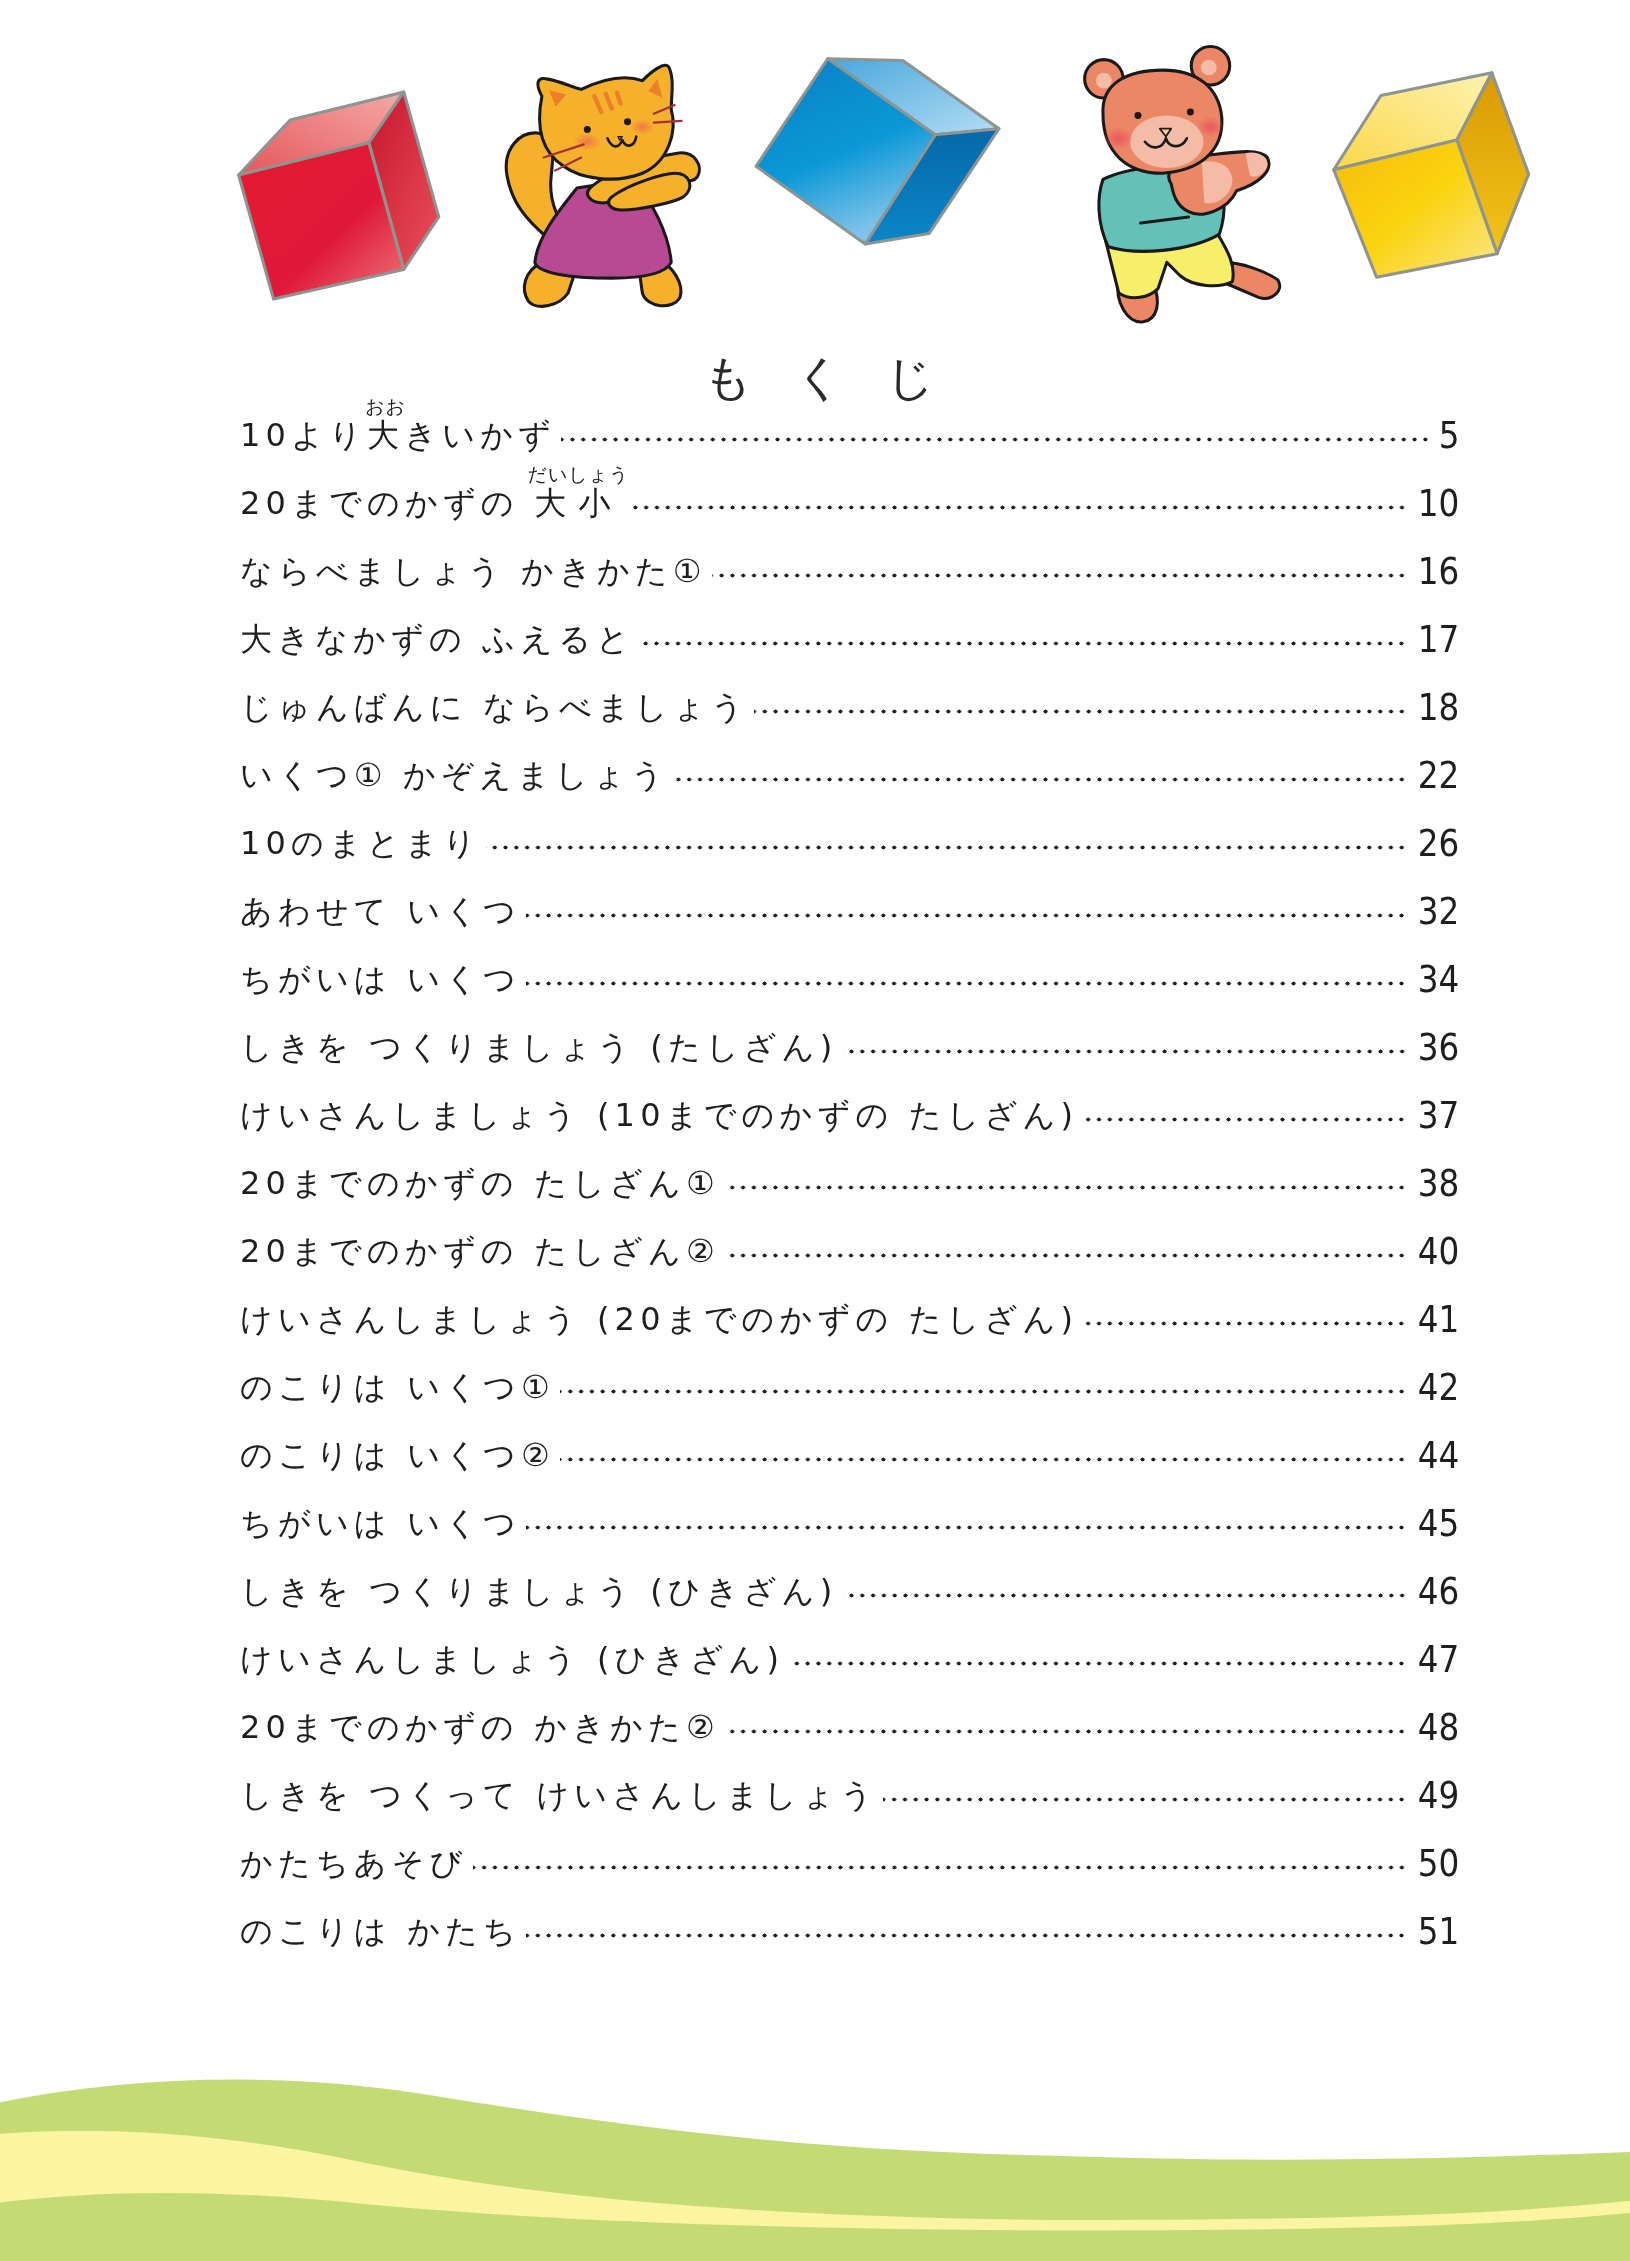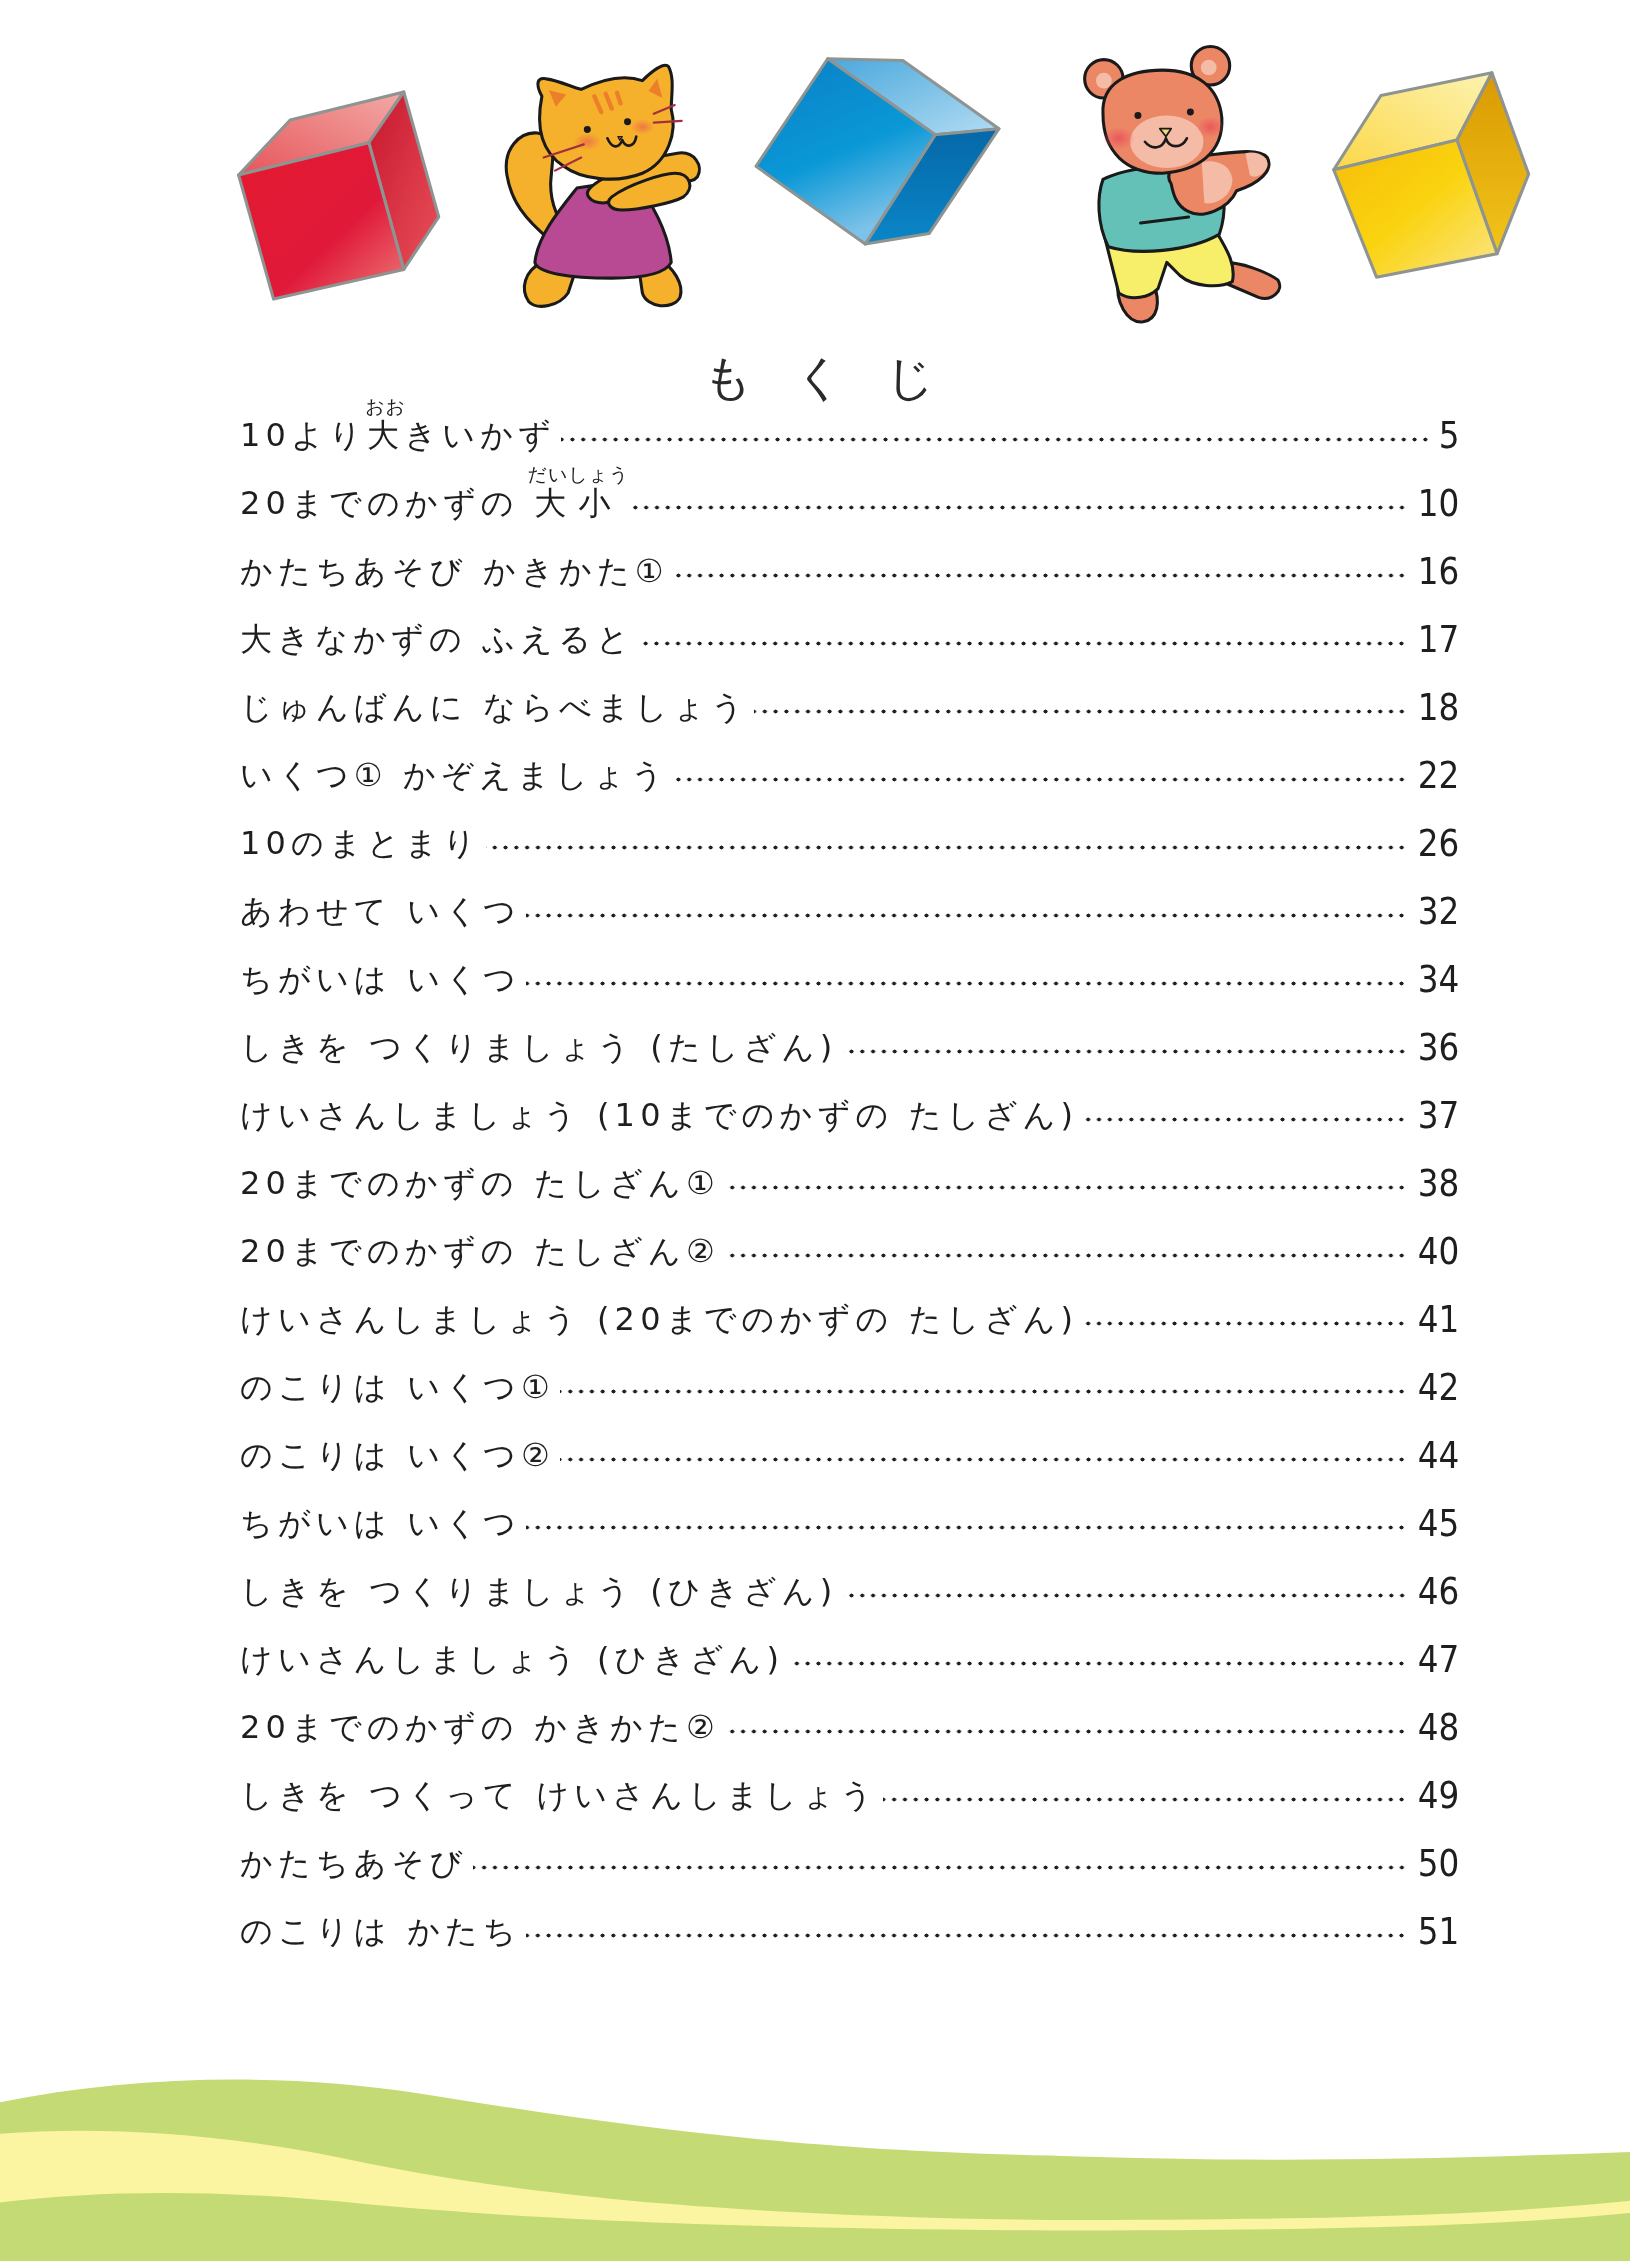--- a/index.html
+++ b/index.html
@@ -182,21 +182,21 @@
 
   <div class="row">
     <span class="row-label">
       <span style="white-space:pre">20までのかずの </span><span class="ruby"><span class="rt">だいしょう</span><span style="letter-spacing:12.2px">大小</span></span>
     </span>
     <span class="leader"></span>
     <span class="page">10</span>
   </div>
 
   <div class="row">
-      <span class="row-label">かたちあそび かきかた①</span>
+      <span class="row-label">ならべましょう かきかた①</span>
       <span class="leader"></span>
       <span class="page">16</span>
     </div>
   <div class="row">
       <span class="row-label">大きなかずの ふえると</span>
       <span class="leader"></span>
       <span class="page">17</span>
     </div>
   <div class="row">
       <span class="row-label">じゅんばんに ならべましょう</span>

